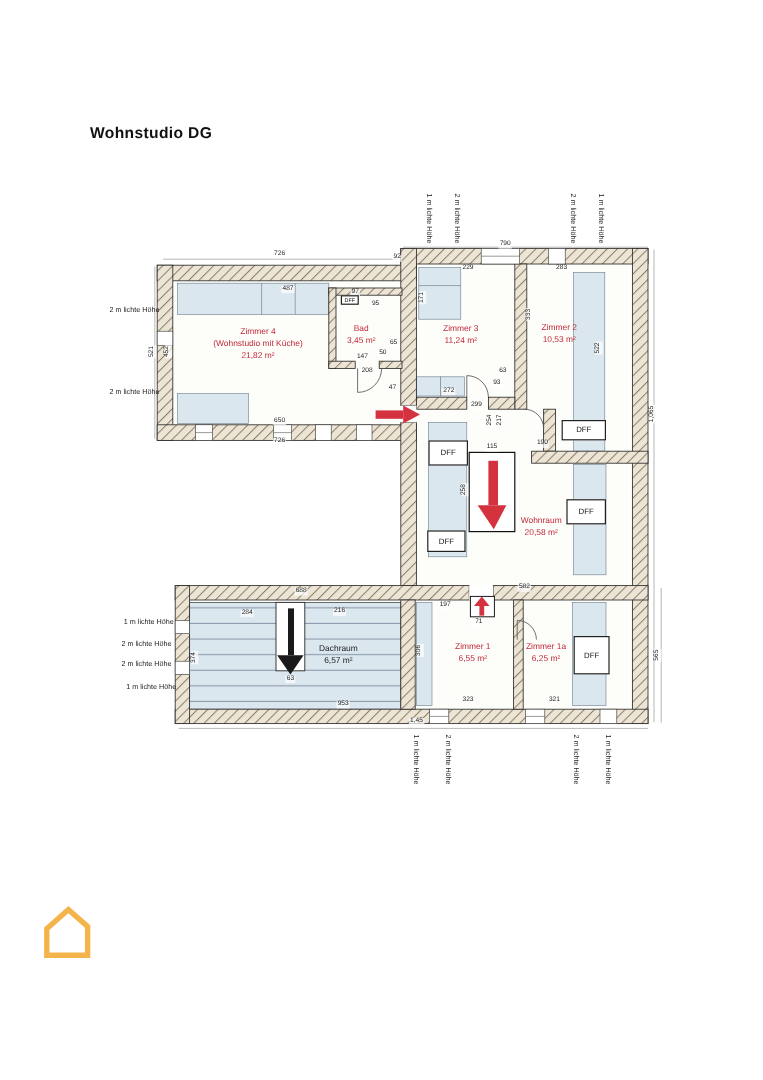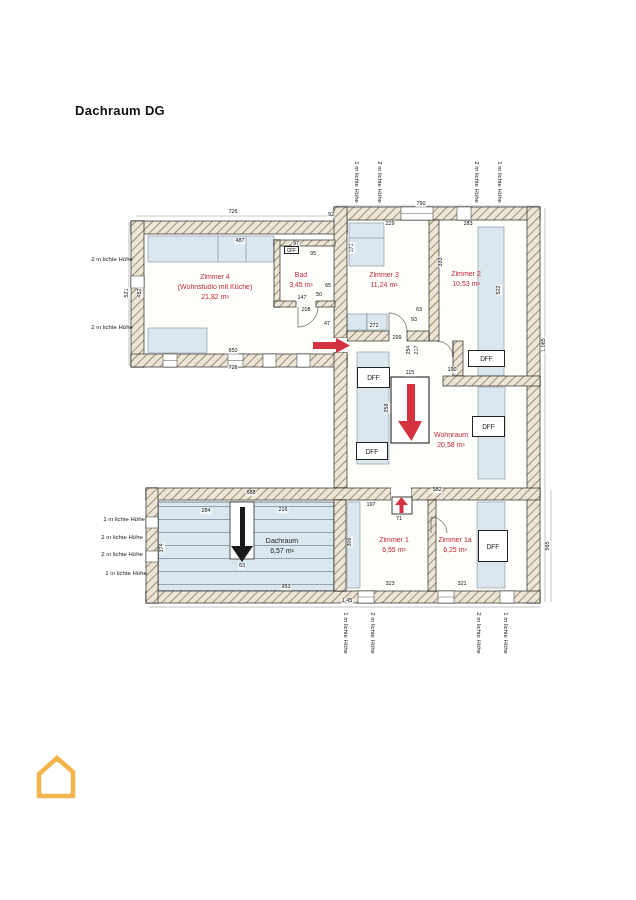--- a/index.html
+++ b/index.html
@@ -20,21 +20,21 @@
   .hl.rot{transform:translate(-50%,-50%) rotate(90deg);}
   .dff{position:absolute;background:#fff;border:0.8px solid #222;display:flex;
        align-items:center;justify-content:center;font-size:6.5px;color:#111;box-sizing:border-box;}
   .logo{position:absolute;left:30px;top:753px;}
 </style>
 </head>
 <body>
 
 <div class="page">
 
-  <h1 class="title">Dachraum DG</h1>
+  <h1 class="title">Wohnstudio DG</h1>
 
   <svg class="plan-svg" width="636" height="900" viewBox="0 0 636 900">
     <defs>
       <pattern id="hatch" patternUnits="userSpaceOnUse" width="6" height="6" patternTransform="rotate(45)">
         <rect width="6" height="6" fill="#ece5d6"></rect>
         <line x1="0" y1="0" x2="0" y2="6" stroke="#8d7e65" stroke-width="1.7"></line>
       </pattern>
       <pattern id="boards" patternUnits="userSpaceOnUse" width="10" height="13">
         <rect width="10" height="13" fill="#dbe7ef"></rect>
         <line x1="0" y1="12.5" x2="10" y2="12.5" stroke="#7e8fa0" stroke-width="0.8"></line>

